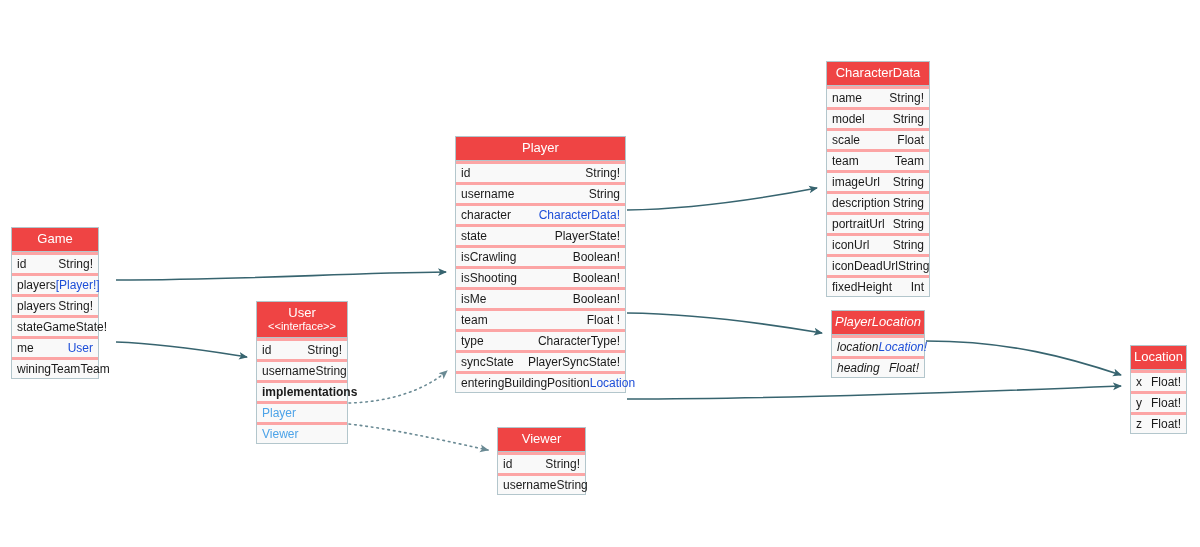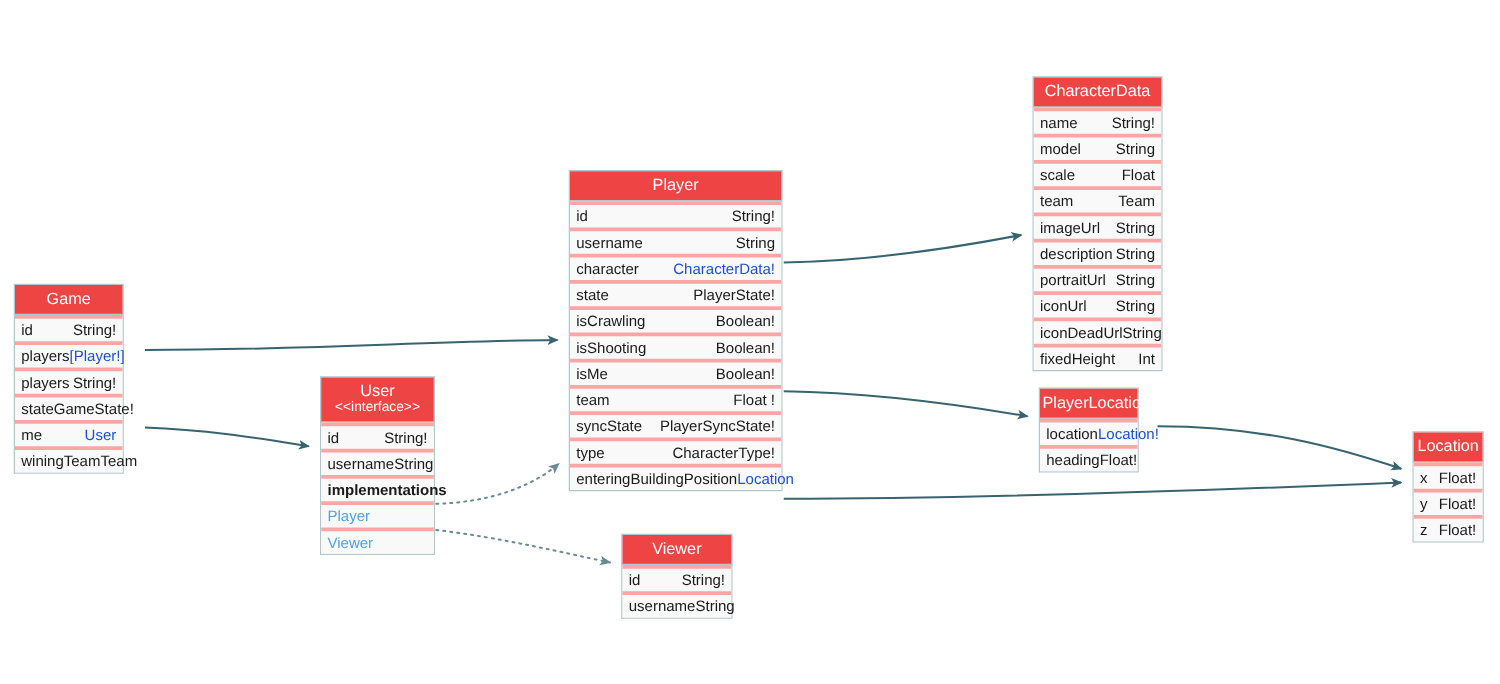--- a/index.html
+++ b/index.html
@@ -176,28 +176,28 @@
       </div>
       <div class="row">
         <span class="fname">isMe</span>
         <span class="ftype">Boolean!</span>
       </div>
       <div class="row">
         <span class="fname">team</span>
         <span class="ftype">Float !</span>
       </div>
       <div class="row">
+        <span class="fname">type</span>
+        <span class="ftype">CharacterType!</span>
+      </div>
+      <div class="row">
         <span class="fname">syncState</span>
         <span class="ftype">PlayerSyncState!</span>
       </div>
       <div class="row">
-        <span class="fname">type</span>
-        <span class="ftype">CharacterType!</span>
-      </div>
-      <div class="row">
         <span class="fname">enteringBuildingPosition</span>
         <span class="ftype link">Location</span>
       </div>
     </div>
     <div class="entity" style="left: 497px; top: 427px; width: 89px;">
       <div class="entity-header"><span>Viewer</span></div>
       <div class="row">
         <span class="fname">id</span>
         <span class="ftype">String!</span>
       </div>
@@ -242,21 +242,21 @@
       </div>
       <div class="row">
         <span class="fname">iconDeadUrl</span>
         <span class="ftype">String</span>
       </div>
       <div class="row">
         <span class="fname">fixedHeight</span>
         <span class="ftype">Int</span>
       </div>
     </div>
-    <div class="entity" style="left: 831px; top: 310px; width: 80px;">
+    <div class="entity" style="left: 831px; top: 310px; width: 94px; font-style: italic;">
       <div class="entity-header"><span>PlayerLocation</span></div>
       <div class="row">
         <span class="fname">location</span>
         <span class="ftype link">Location!</span>
       </div>
       <div class="row">
         <span class="fname">heading</span>
         <span class="ftype">Float!</span>
       </div>
     </div>

